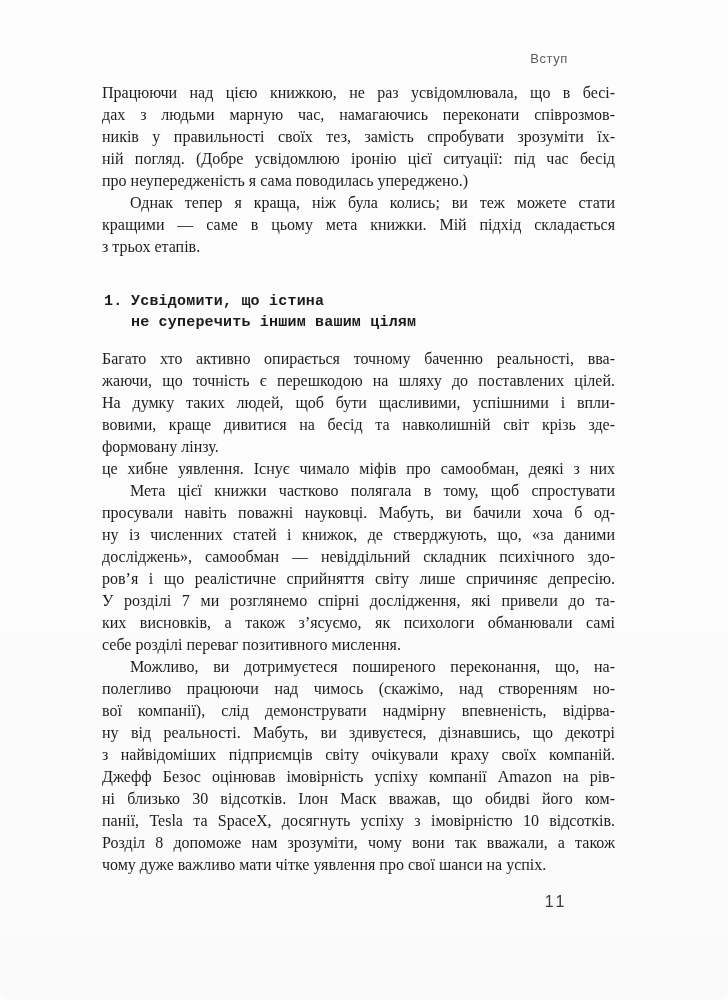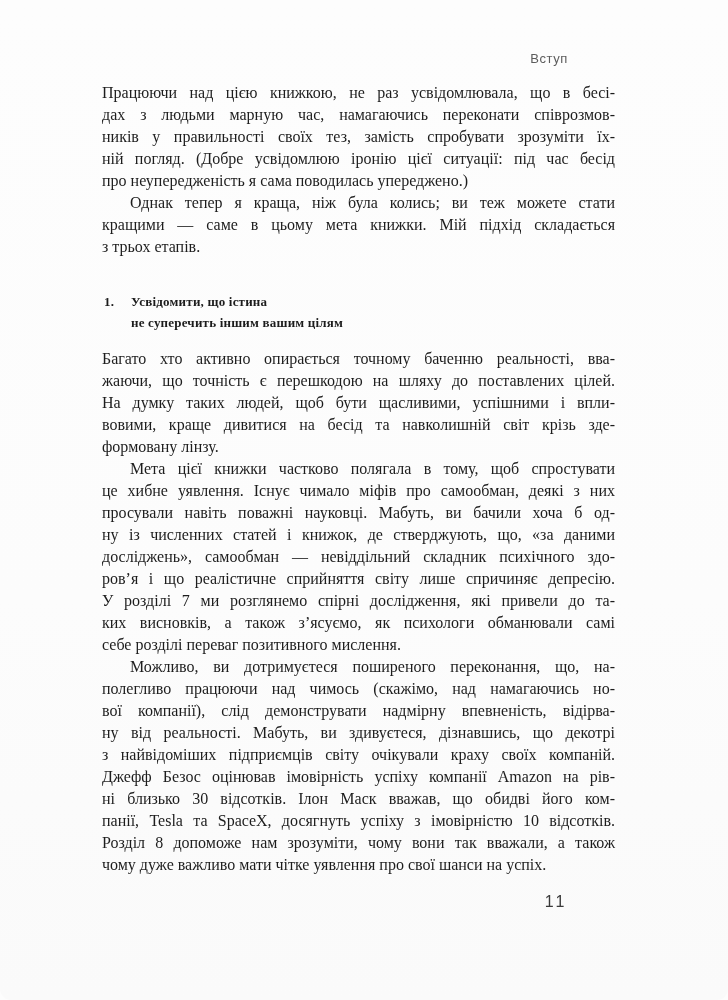--- a/index.html
+++ b/index.html
@@ -35,22 +35,22 @@
     text-align: justify;
     text-align-last: justify;
     white-space: normal;
   }
   .line.pl { text-align-last: left; }   
   .line.ind { text-indent: 28px; }      
   
   .heading {
     position: absolute; left: 104px; top: 291px; width: 513px;
     padding-left: 27px; box-sizing: border-box;
-    font-family: Liberation Serif, serif;
-    font-weight: 700; font-size: 13px; line-height: 21px;
+    font-family: Liberation Mono, monospace;
+    font-weight: 700; font-size: 15px; line-height: 21px;
     color: #1c1c1c; letter-spacing: 0.2px;
   }
   .h-num {
     display: inline-block; width: 27px; margin-left: -27px;
   }
   
   .page-number {
     position: absolute; top: 893px; left: 506px; width: 100px;
     text-align: center;
     font-family: "Liberation Sans", sans-serif;
@@ -88,33 +88,33 @@
 
   <div class="text-block block-bottom">
     <div>
         <div class="line">Багато хто активно опирається точному баченню реальності, вва-</div>
         <div class="line">жаючи, що точність є перешкодою на шляху до поставлених цілей.</div>
         <div class="line">На думку таких людей, щоб бути щасливими, успішними і впли-</div>
         <div class="line">вовими, краще дивитися на бесід та навколишній світ крізь зде-</div>
         <div class="line pl">формовану лінзу.</div>
       </div>
     <div>
+        <div class="line">це хибне уявлення. Існує чимало міфів про самообман, деякі з них</div>
         <div class="line ind">Мета цієї книжки частково полягала в тому, щоб спростувати</div>
-        <div class="line">це хибне уявлення. Існує чимало міфів про самообман, деякі з них</div>
         <div class="line">просували навіть поважні науковці. Мабуть, ви бачили хоча б од-</div>
         <div class="line">ну із численних статей і книжок, де стверджують, що, «за даними</div>
         <div class="line">досліджень», самообман — невіддільний складник психічного здо-</div>
         <div class="line">ров’я і що реалістичне сприйняття світу лише спричиняє депресію.</div>
         <div class="line">У розділі 7 ми розглянемо спірні дослідження, які привели до та-</div>
         <div class="line">ких висновків, а також з’ясуємо, як психологи обманювали самі</div>
         <div class="line pl">себе розділі переваг позитивного мислення.</div>
       </div>
     <div>
         <div class="line ind">Можливо, ви дотримуєтеся поширеного переконання, що, на-</div>
-        <div class="line">полегливо працюючи над чимось (скажімо, над намагаючись но-</div>
+        <div class="line">полегливо працюючи над чимось (скажімо, над створенням но-</div>
         <div class="line">вої компанії), слід демонструвати надмірну впевненість, відірва-</div>
         <div class="line">ну від реальності. Мабуть, ви здивуєтеся, дізнавшись, що декотрі</div>
         <div class="line">з найвідоміших підприємців світу очікували краху своїх компаній.</div>
         <div class="line">Джефф Безос оцінював імовірність успіху компанії Amazon на рів-</div>
         <div class="line">ні близько 30 відсотків. Ілон Маск вважав, що обидві його ком-</div>
         <div class="line">панії, Tesla та SpaceX, досягнуть успіху з імовірністю 10 відсотків.</div>
         <div class="line">Розділ 8 допоможе нам зрозуміти, чому вони так вважали, а також</div>
         <div class="line pl">чому дуже важливо мати чітке уявлення про свої шанси на успіх.</div>
       </div>
   </div>

